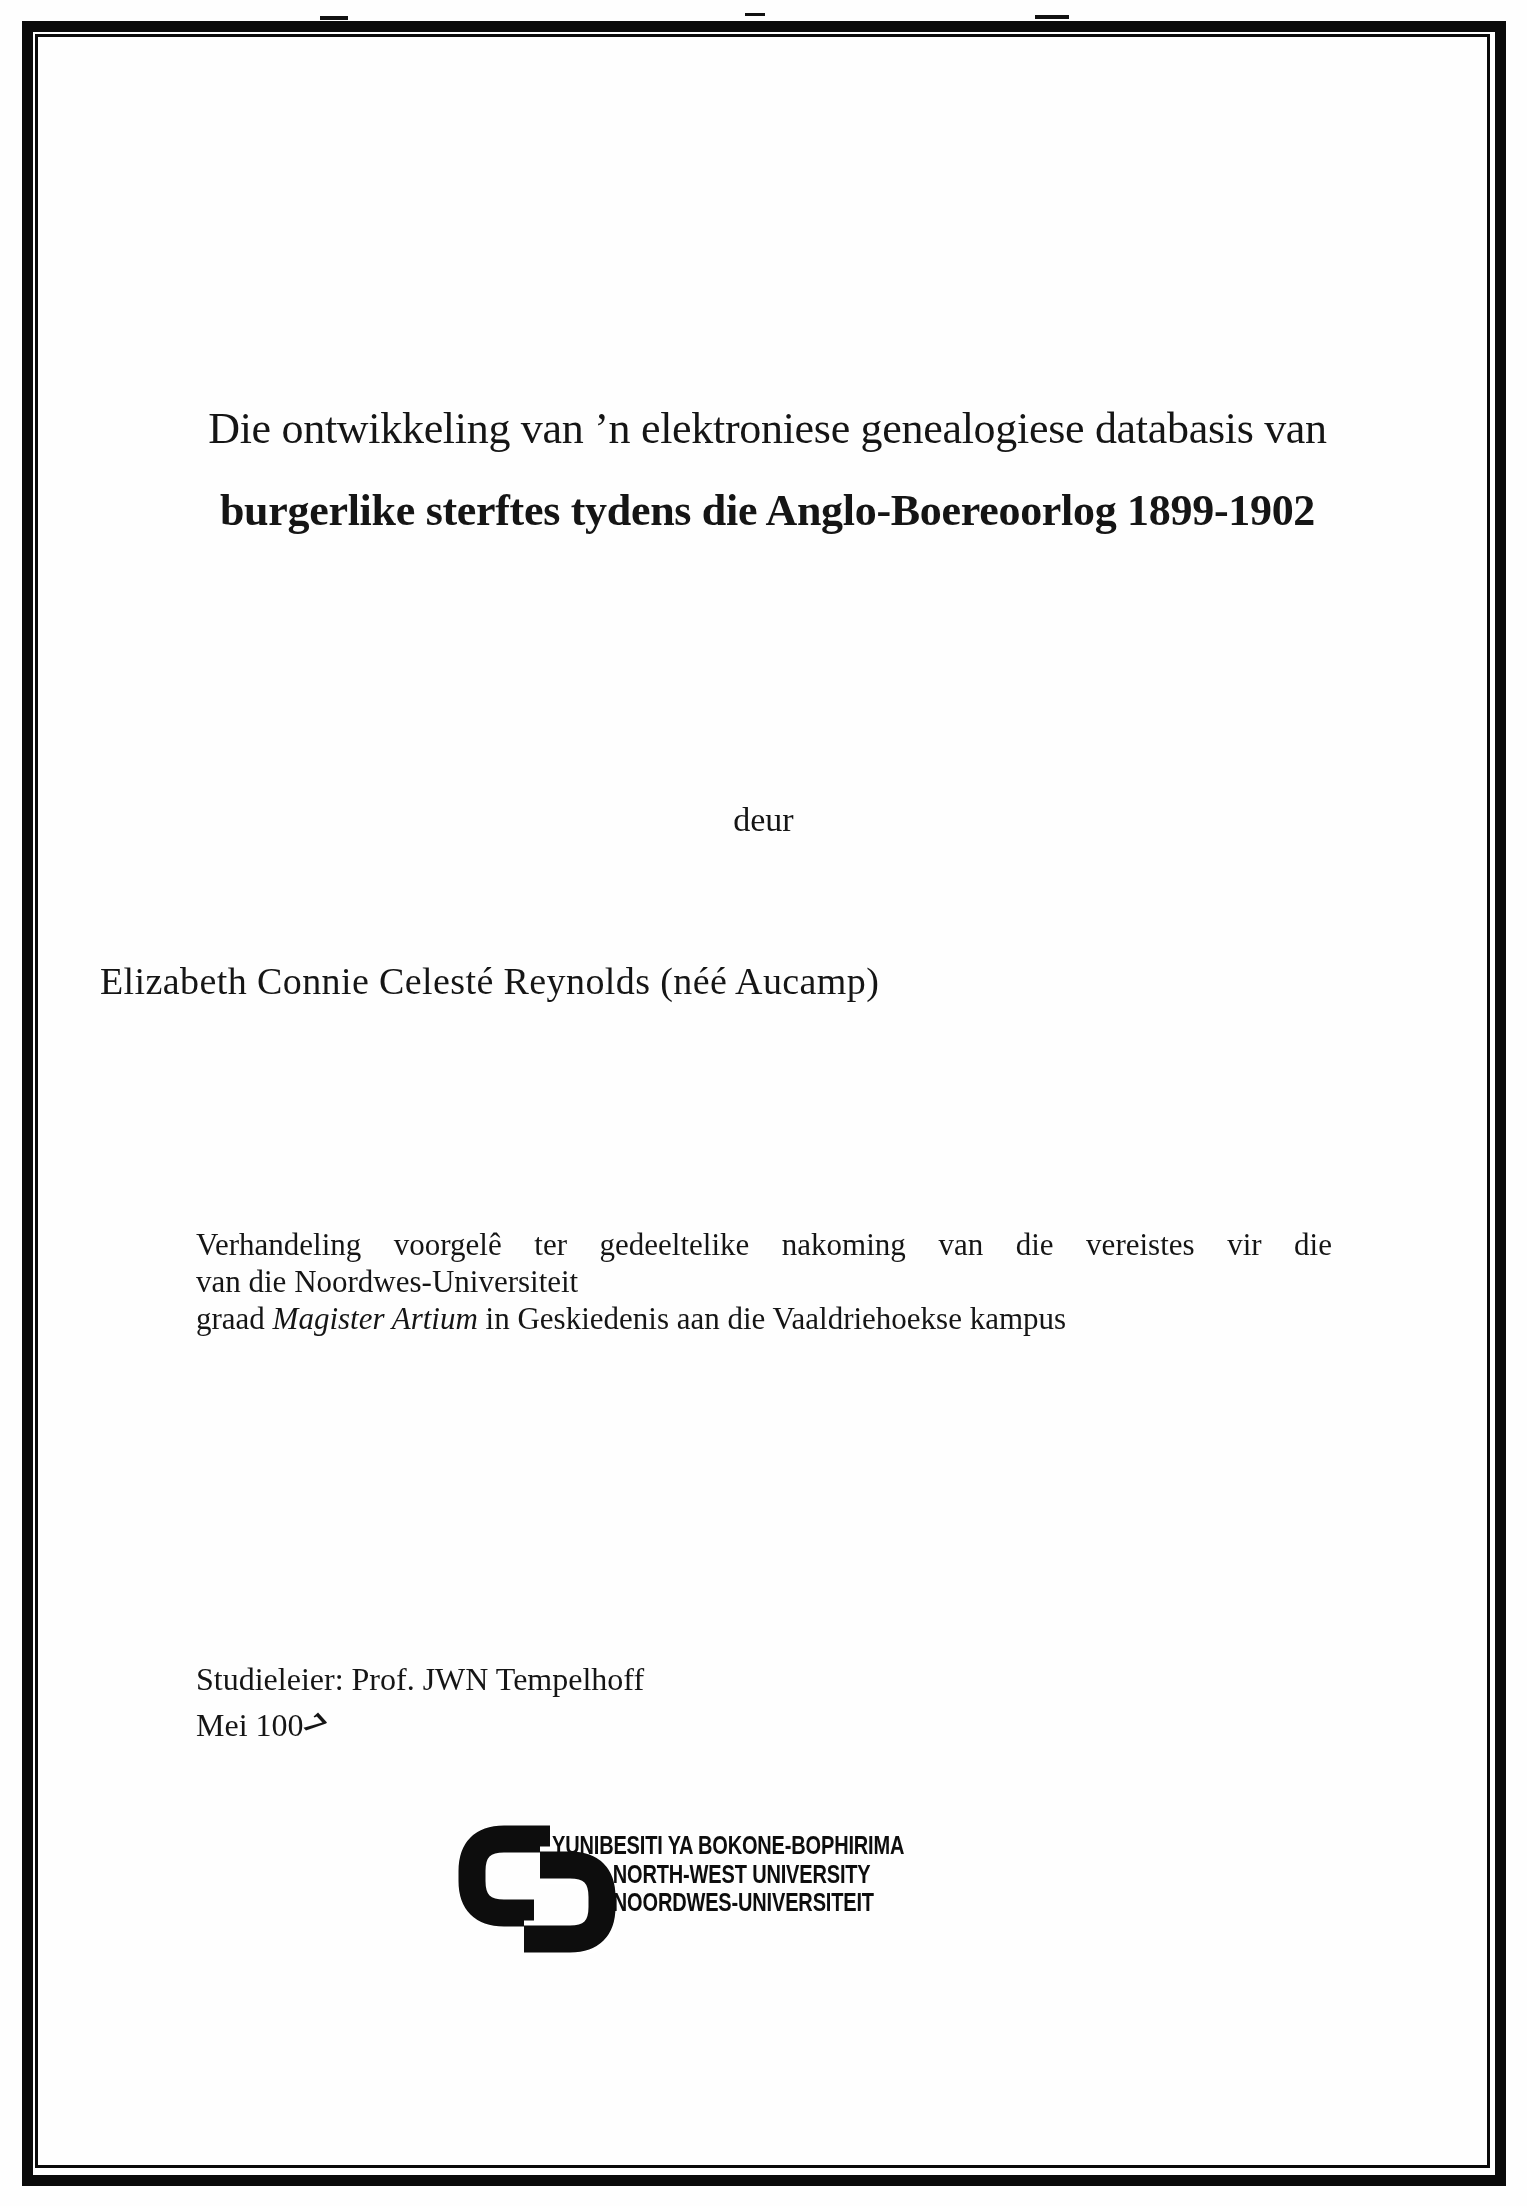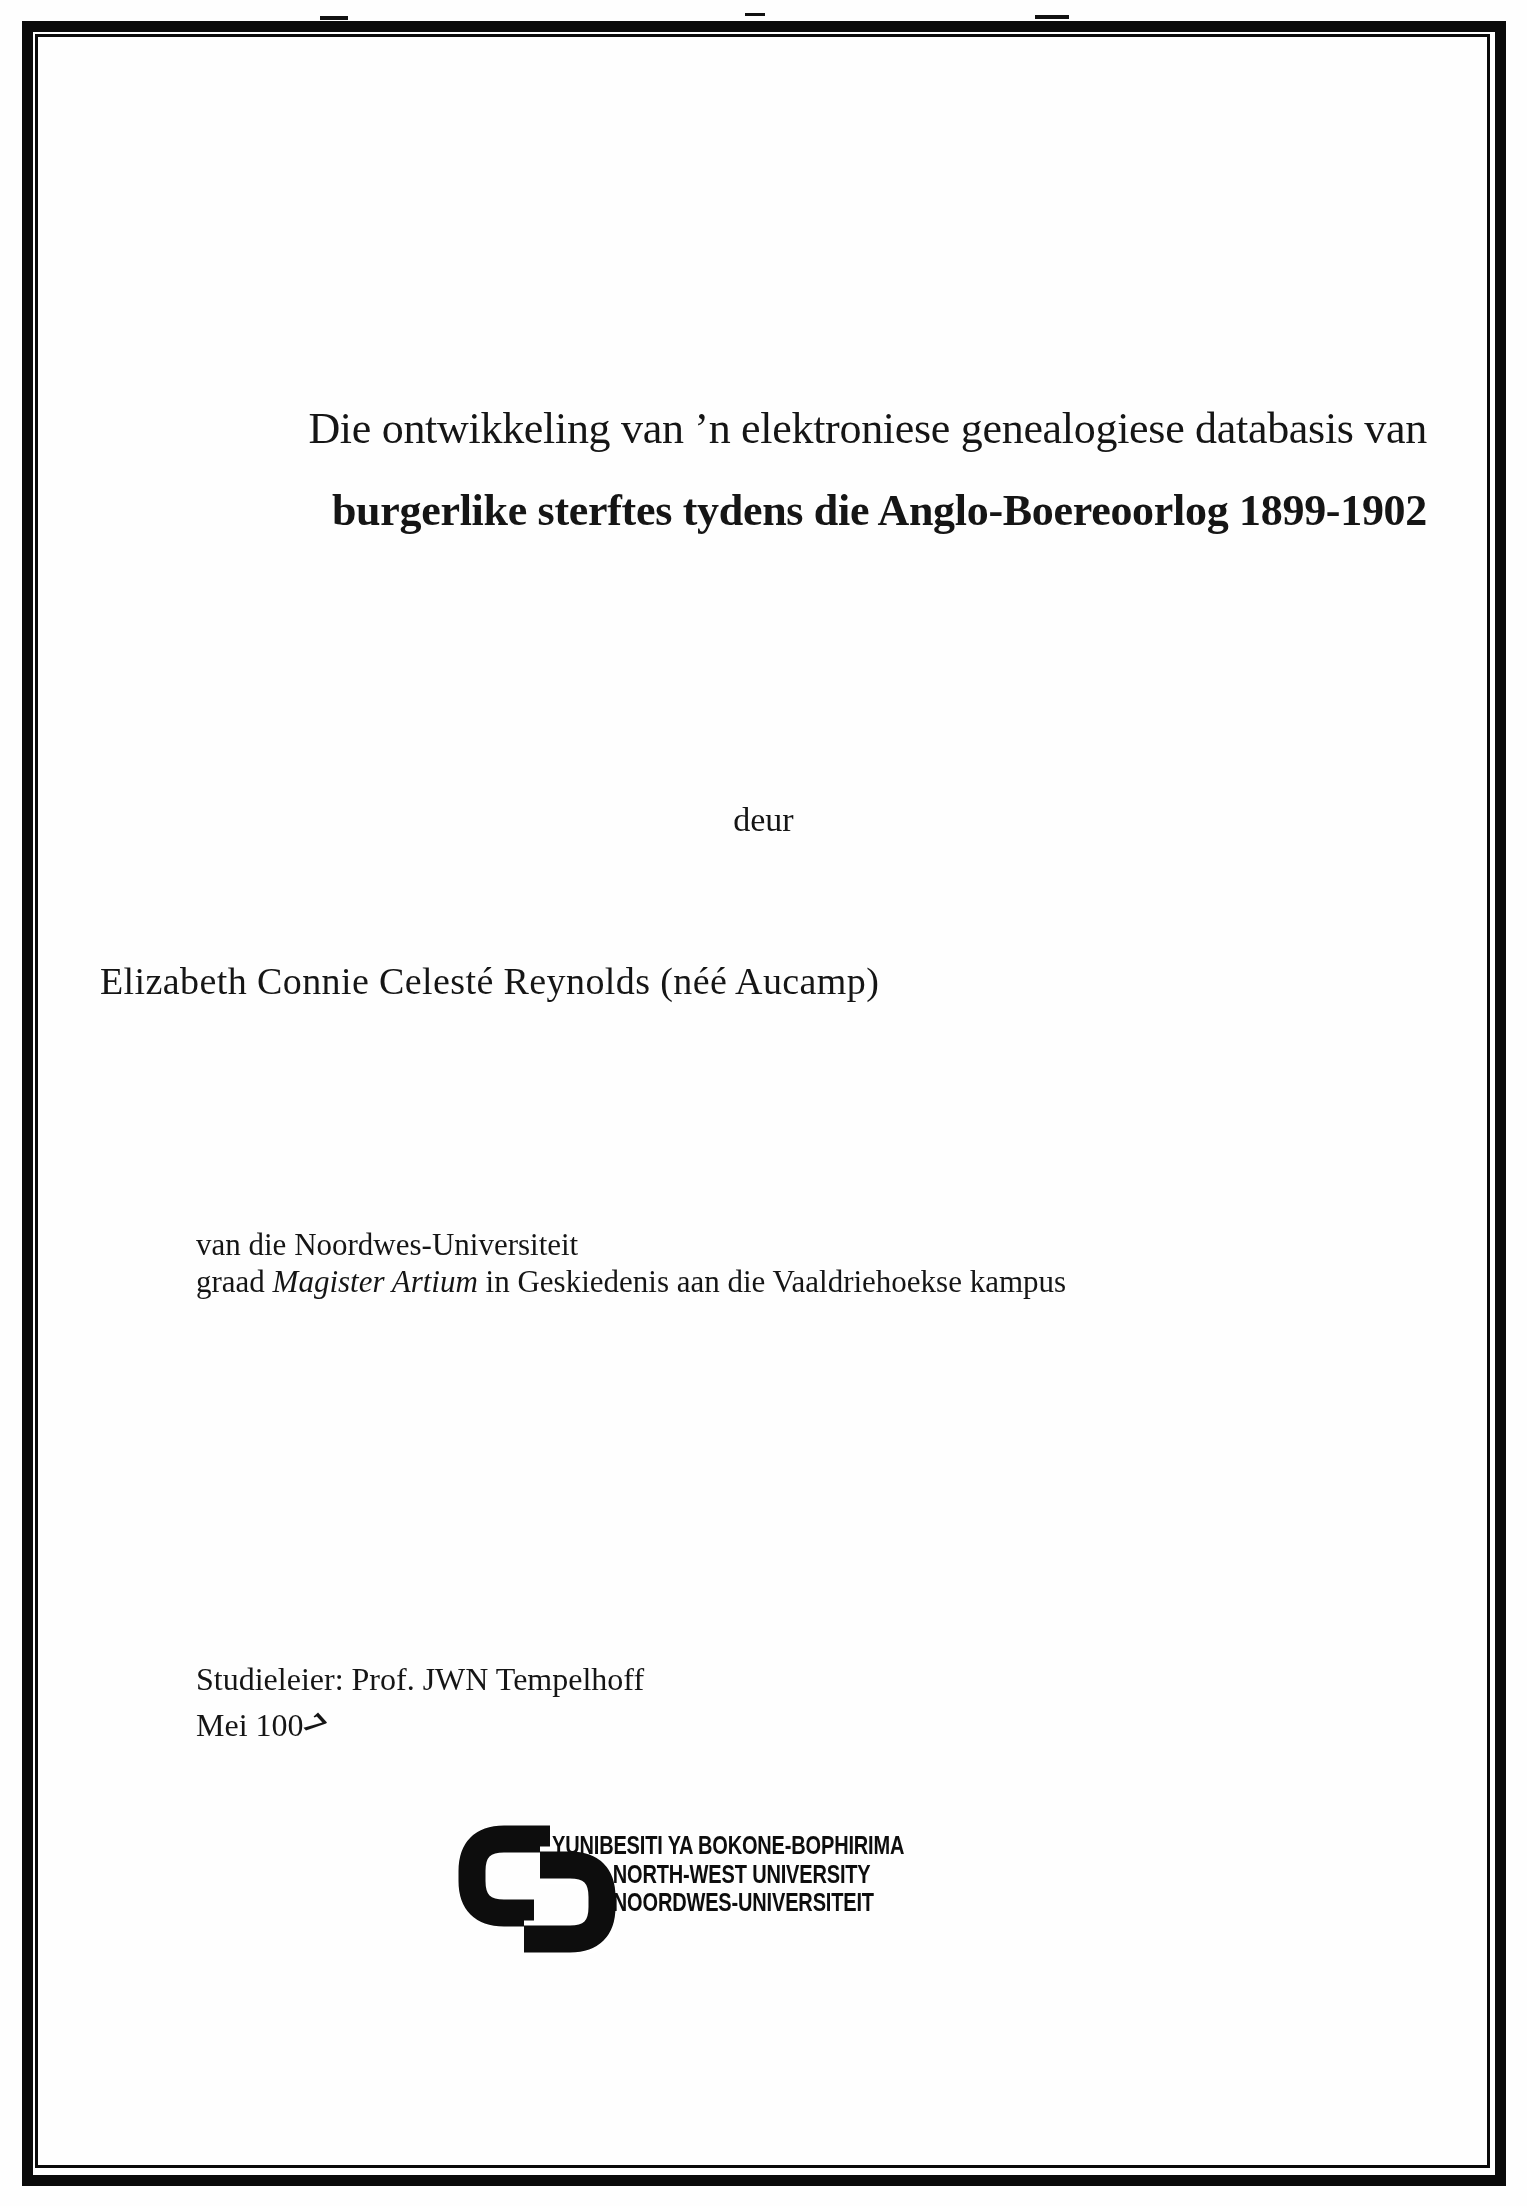--- a/index.html
+++ b/index.html
@@ -31,21 +31,21 @@
     border: 3px solid var(--frame, #0a0a0a);
     box-sizing: border-box;
   }
   
   .speck { position: absolute; background: #111; }
 
   .title-block {
     position: absolute;
     left: 108px; right: 100px;
     top: 404px;
-    text-align: right;
+    text-align: center;
     font-size: 44px;
     letter-spacing: -0.3px;
     line-height: 50px;
   }
   .title-line1 { display: block; }
   .title-line2 { display: block; margin-top: 32px; font-weight: bold; }
 
   .byline {
     position: absolute;
     left: 100px; right: 100px;
@@ -136,20 +136,21 @@
   <div class="title-block">
     <span class="title-line1">Die ontwikkeling van ’n elektroniese genealogiese databasis van</span>
     <span class="title-line2">burgerlike sterftes tydens die Anglo-Boereoorlog 1899-1902</span>
   </div>
 
   <div class="byline">deur</div>
 
   <div class="author">Elizabeth Connie Celesté Reynolds (néé Aucamp)</div>
 
   <div class="declaration">
+    <span class="decl-line decl-justified">Verhandeling voorgelê ter gedeeltelike nakoming van die vereistes vir die</span>
     <span class="decl-line">van die Noordwes-Universiteit</span>
     <span class="decl-line"><span>graad </span><span class="italic">Magister Artium</span><span> in Geskiedenis aan die Vaaldriehoekse kampus</span></span>
   </div>
 
   <div class="supervisor-block">
     <span class="decl-line">Studieleier: Prof. JWN Tempelhoff</span>
     <span class="decl-line"><span>Mei 100</span><span class="skew7">7</span></span>
   </div>
 
   <div class="logo">

